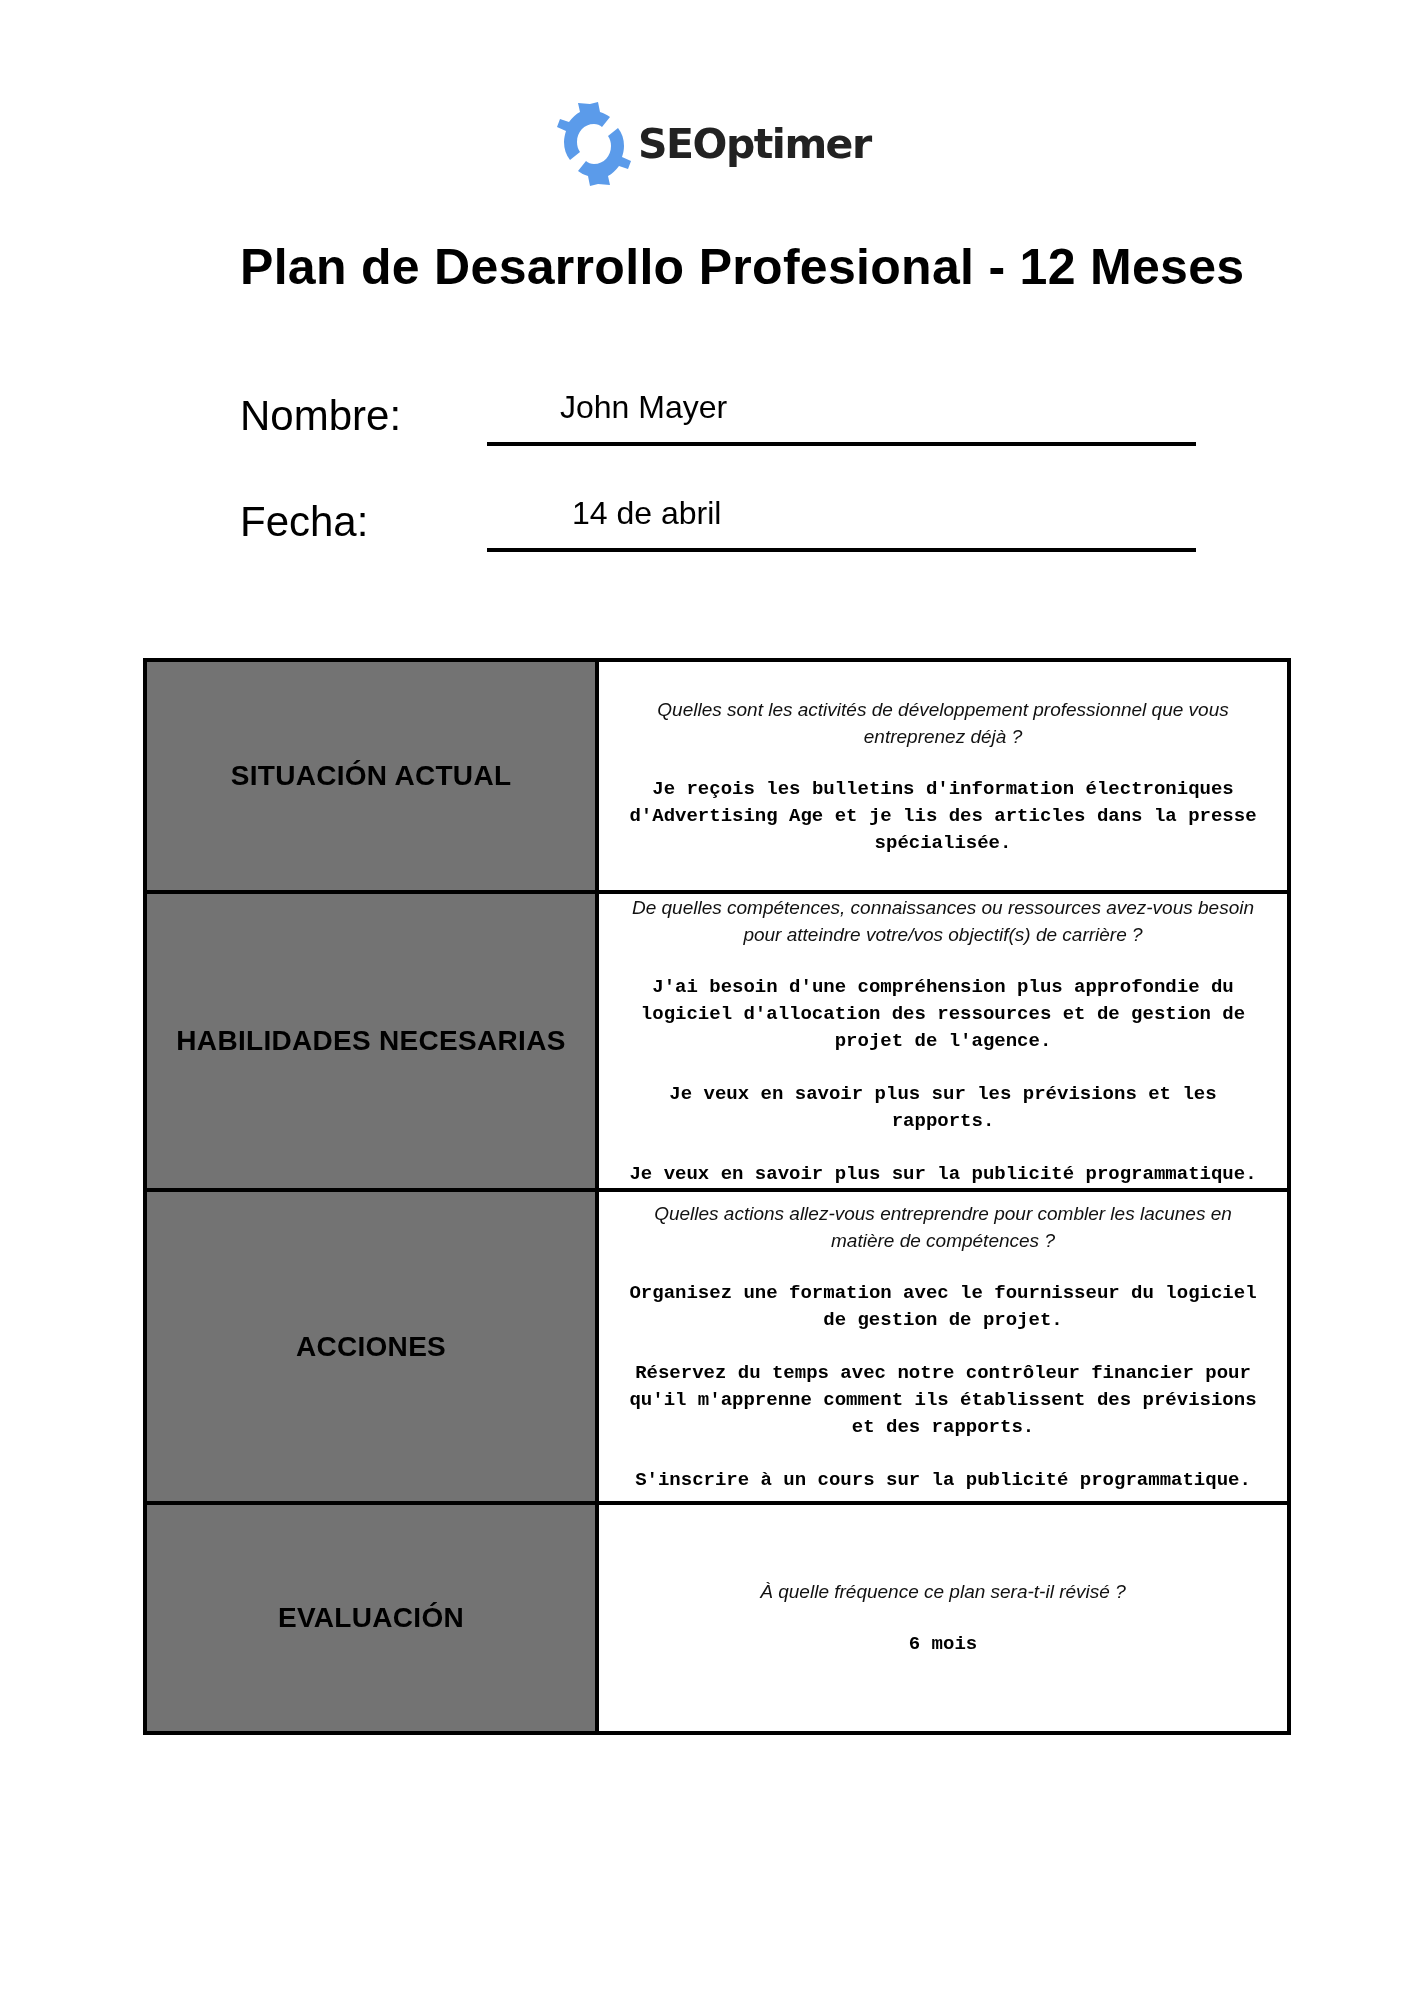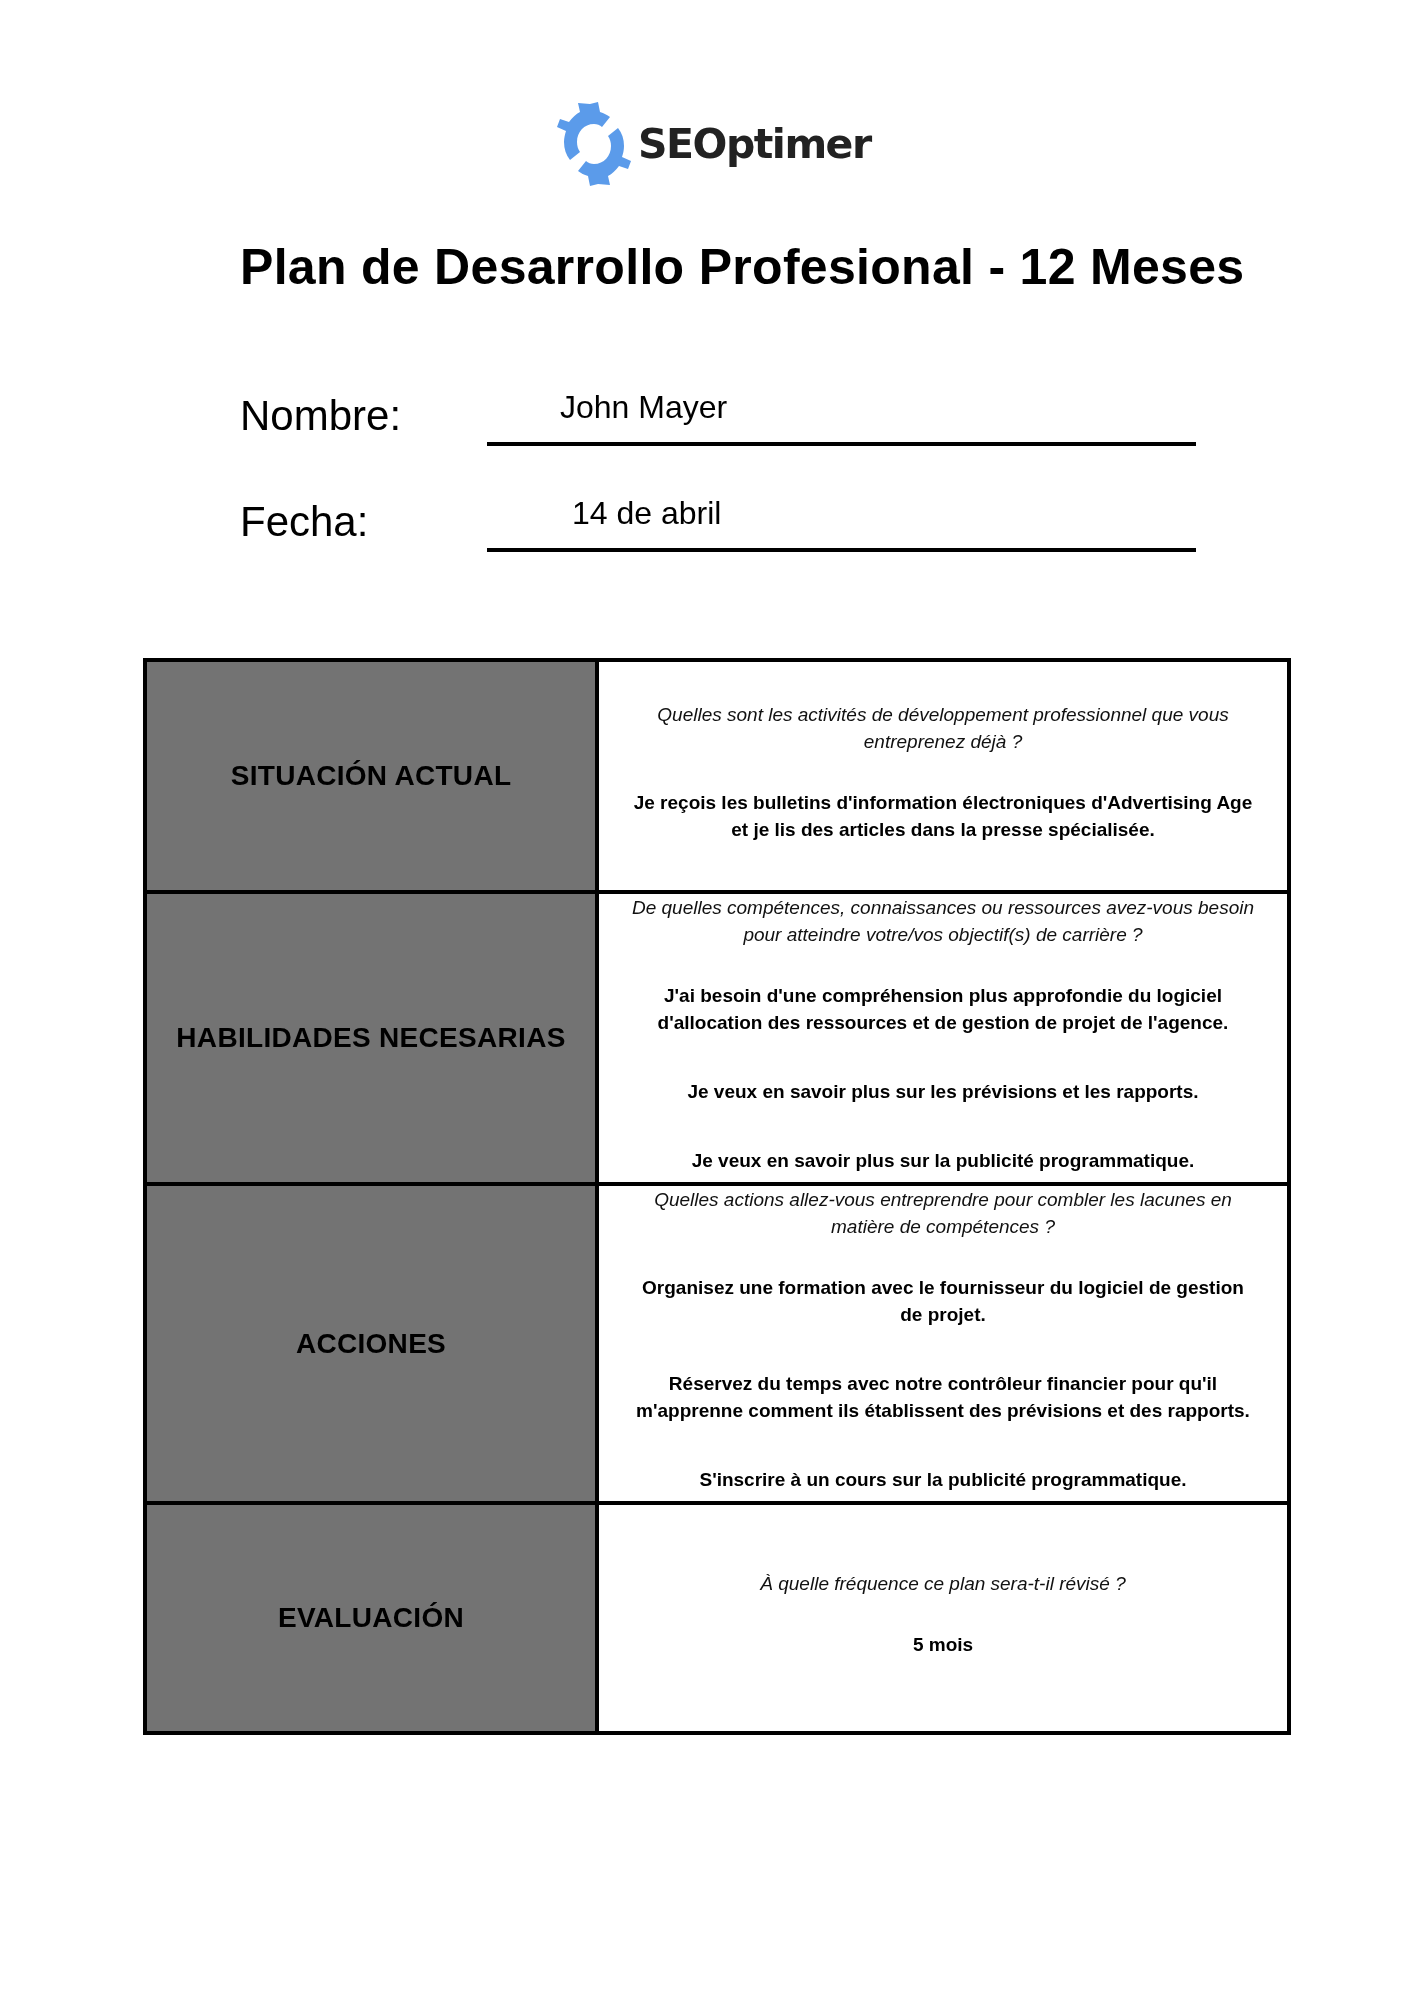--- a/index.html
+++ b/index.html
@@ -23,21 +23,21 @@
   .field-name .value { left: 320px; }
   .field-date .value { left: 332px; }
 
   .plan-table { position: absolute; left: 143px; top: 658px; width: 1148px; border-collapse: collapse;
                 table-layout: fixed; }
   .plan-table td { border: 4px solid #000; padding: 0; vertical-align: middle; text-align: center; }
   .plan-table td.head { width: 448px; background: #737373; font-weight: bold; font-size: 28px;
                         line-height: 40px; letter-spacing: 0.3px; }
   .plan-table td.body { background: #fff; padding: 0 22px; font-size: 19px; line-height: 27px; }
   .q { font-style: italic; color: #111; margin: 0; }
-  .a { font-weight: bold; margin: 8px; }
+  .a { font-weight: bold; margin: 0; font-family: Liberation Mono, monospace; }
   .gap { height: 26px; }
   .dot { height: 27px; line-height: 27px; font-weight: bold; }
 </style>
 </head>
 <body>
 
 <div class="logo">
   <svg viewBox="0 0 88 92">
     <g fill="#5b9bea">
 
@@ -95,17 +95,17 @@
       <p class="a">Réservez du temps avec notre contrôleur financier pour qu'il m'apprenne comment ils établissent des prévisions et des rapports.</p>
       <div class="gap"></div>
       <p class="a">S'inscrire à un cours sur la publicité programmatique.</p>
     </td>
   </tr>
   <tr style="height:230px;">
     <td class="head">EVALUACIÓN</td>
     <td class="body">
       <p class="q">À quelle fréquence ce plan sera-t-il révisé ?</p>
       <div class="gap"></div>
-      <p class="a">5 mois</p>
+      <p class="a">6 mois</p>
     </td>
   </tr>
 </tbody>
   </table>
 
 </body></html>

